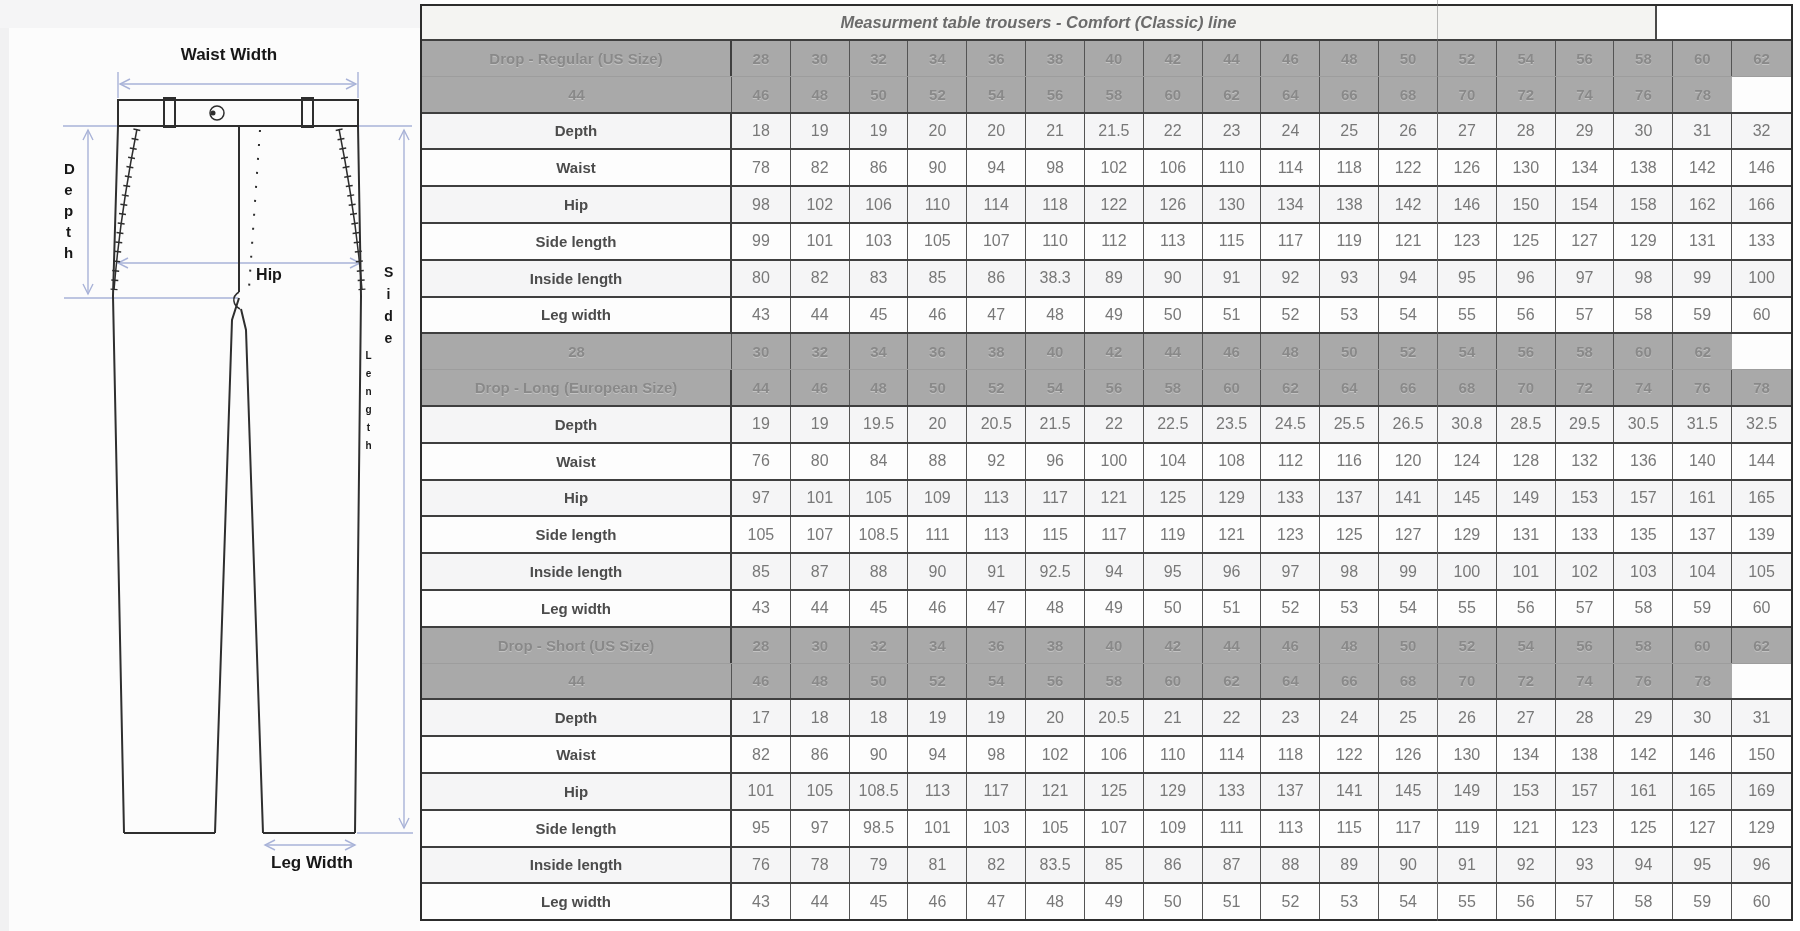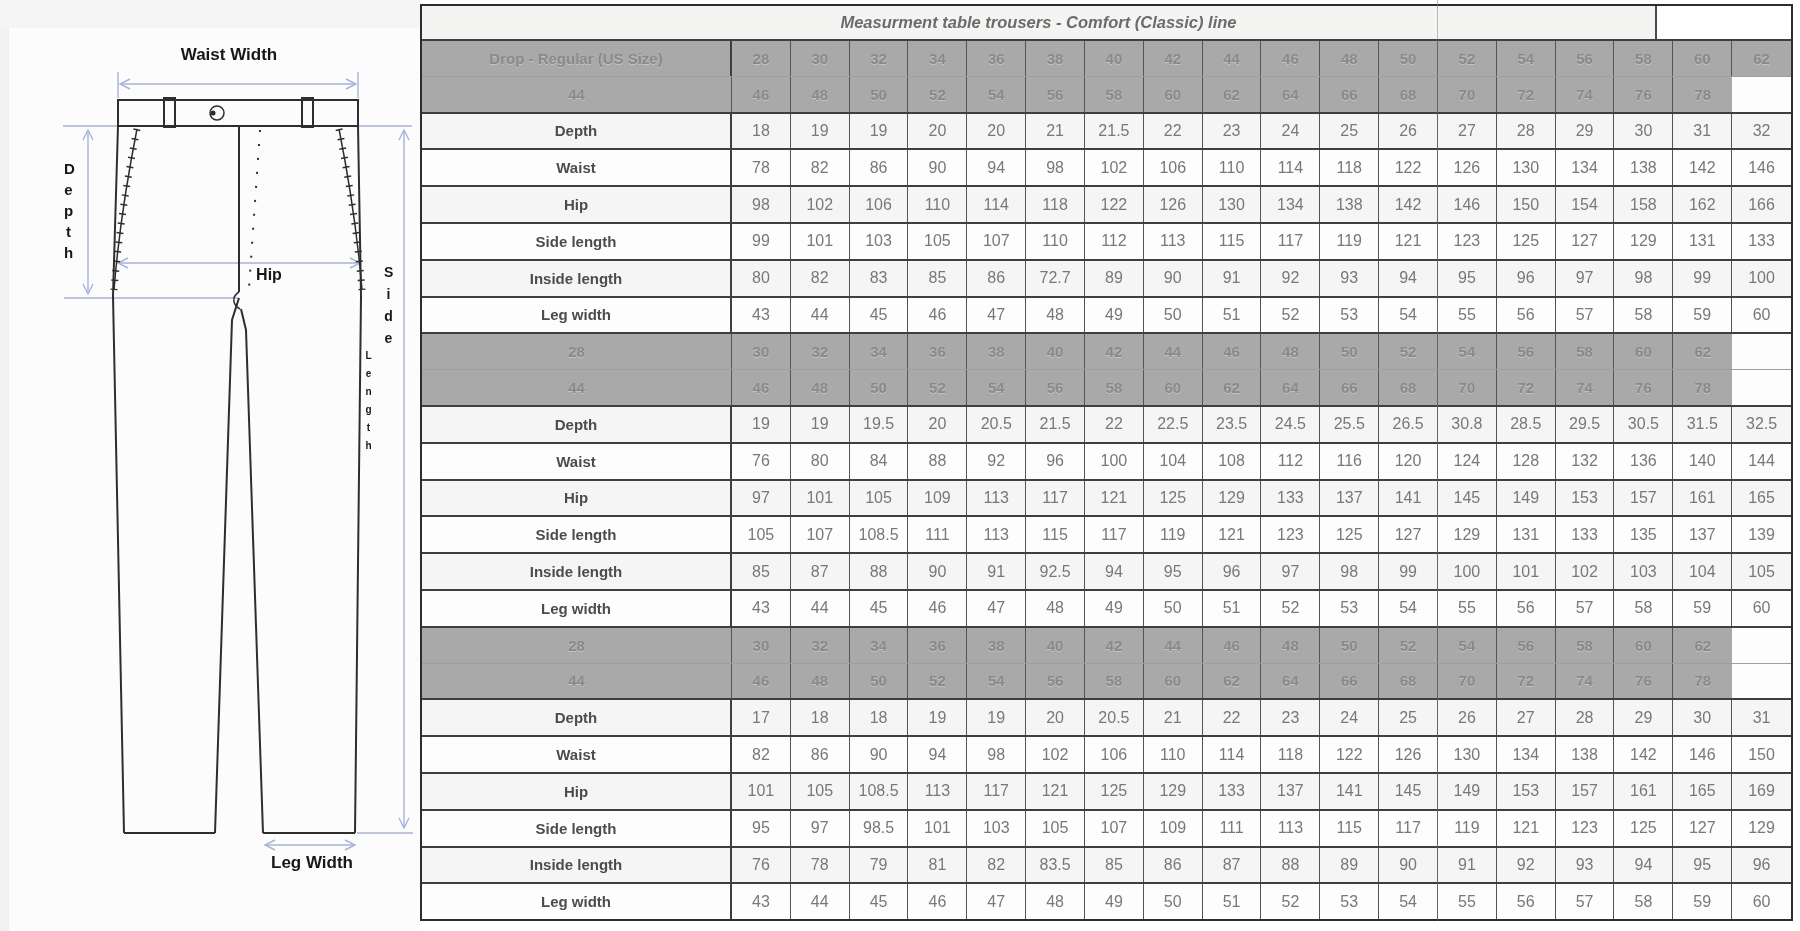--- a/index.html
+++ b/index.html
@@ -263,21 +263,21 @@
           <div class="val">131</div>
           <div class="val">133</div>
         </div>
         <div class="trow measure shade">
           <div class="lab">Inside length</div>
           <div class="val">80</div>
           <div class="val">82</div>
           <div class="val">83</div>
           <div class="val">85</div>
           <div class="val">86</div>
-          <div class="val">72.7</div>
+          <div class="val">38.3</div>
           <div class="val">89</div>
           <div class="val">90</div>
           <div class="val">91</div>
           <div class="val">92</div>
           <div class="val">93</div>
           <div class="val">94</div>
           <div class="val">95</div>
           <div class="val">96</div>
           <div class="val">97</div>
           <div class="val">98</div>
@@ -319,20 +319,21 @@
           <div class="val">48</div>
           <div class="val">50</div>
           <div class="val">52</div>
           <div class="val">54</div>
           <div class="val">56</div>
           <div class="val">58</div>
           <div class="val">60</div>
           <div class="val">62</div>
         </div>
         <div class="trow size size2">
+          <div class="lab">Drop - Long (European Size)</div>
           <div class="val">44</div>
           <div class="val">46</div>
           <div class="val">48</div>
           <div class="val">50</div>
           <div class="val">52</div>
           <div class="val">54</div>
           <div class="val">56</div>
           <div class="val">58</div>
           <div class="val">60</div>
           <div class="val">62</div>
@@ -465,20 +466,21 @@
           <div class="val">53</div>
           <div class="val">54</div>
           <div class="val">55</div>
           <div class="val">56</div>
           <div class="val">57</div>
           <div class="val">58</div>
           <div class="val">59</div>
           <div class="val">60</div>
         </div>
         <div class="trow size">
+          <div class="lab">Drop - Short (US Size)</div>
           <div class="val">28</div>
           <div class="val">30</div>
           <div class="val">32</div>
           <div class="val">34</div>
           <div class="val">36</div>
           <div class="val">38</div>
           <div class="val">40</div>
           <div class="val">42</div>
           <div class="val">44</div>
           <div class="val">46</div>

